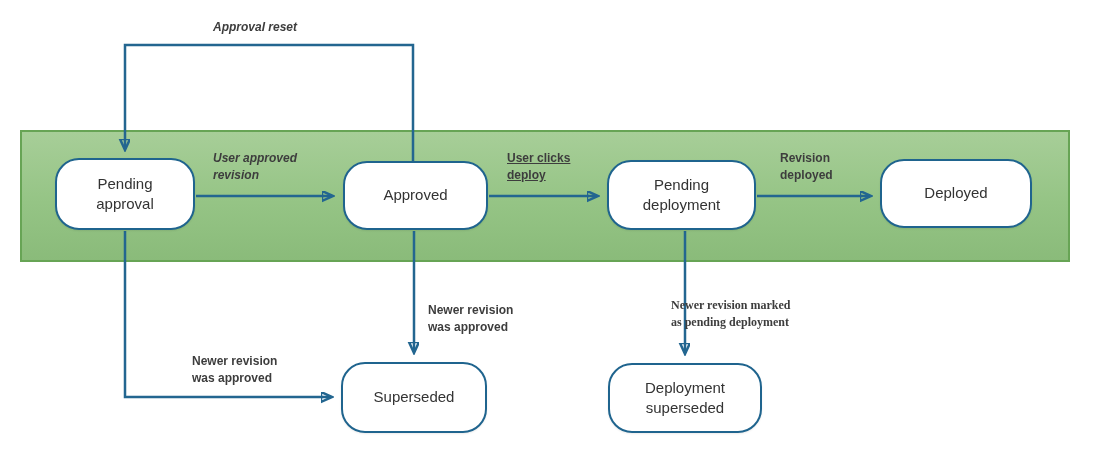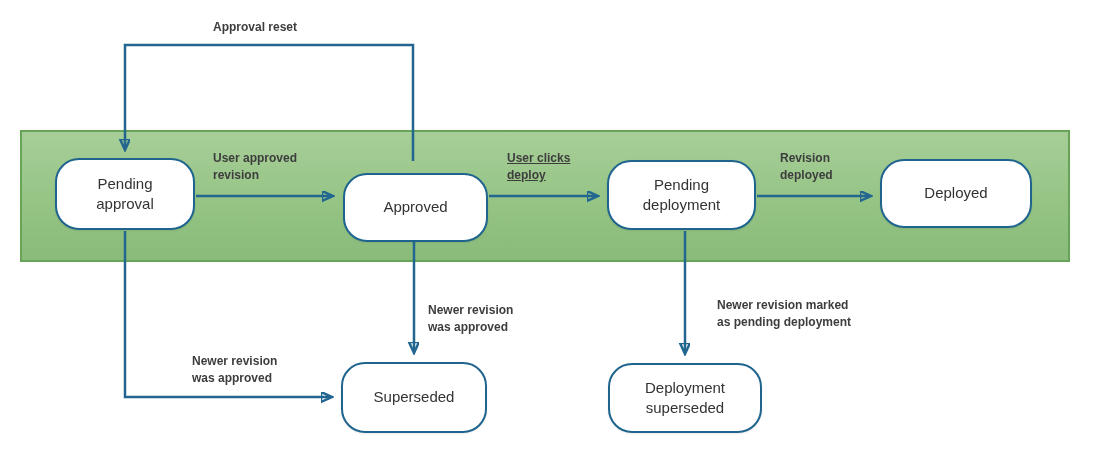--- a/index.html
+++ b/index.html
@@ -41,33 +41,33 @@
     position:absolute;left:0;top:0;width:1093px;height:457px;
     pointer-events:none;
   }
   svg.wires path{
     fill:none;
     stroke:#236690;
     stroke-width:2.5px;
   }
   
   #n-pending-approval{left:55px;top:158px;width:140px;height:72px;}
-  #n-approved{left:343px;top:161px;width:145px;height:69px;margin-top:12px;}
+  #n-approved{left:343px;top:161px;width:145px;height:69px;}
   #n-pending-deployment{left:607px;top:160px;width:149px;height:70px;}
   #n-deployed{left:880px;top:159px;width:152px;height:69px;}
   #n-superseded{left:341px;top:362px;width:146px;height:71px;}
   #n-deployment-superseded{left:608px;top:363px;width:154px;height:70px;}
   
-  #l-approval-reset{left:175px;top:19px;width:160px;text-align:center;}
-  #l-user-approved-revision{left:213px;top:150px;}
+  #l-approval-reset{left:175px;top:19px;width:160px;text-align:center;font-style:italic;}
+  #l-user-approved-revision{left:213px;top:150px;font-style:italic;}
   #l-user-clicks-deploy{left:507px;top:150px;text-decoration:underline;}
   #l-revision-deployed{left:780px;top:150px;}
   #l-newer-rev-approved-mid{left:428px;top:302px;}
   #l-newer-rev-approved-left{left:192px;top:353px;}
-  #l-newer-rev-marked{left:717px;top:297px;}
+  #l-newer-rev-marked{left:671px;top:297px;font-family:Liberation Serif, serif;}
 </style>
 </head>
 <body>
 
 <div class="stage">
 
   <div class="band"></div>
 
   <svg class="wires" viewBox="0 0 1093 457" xmlns="http://www.w3.org/2000/svg">
     <defs>

